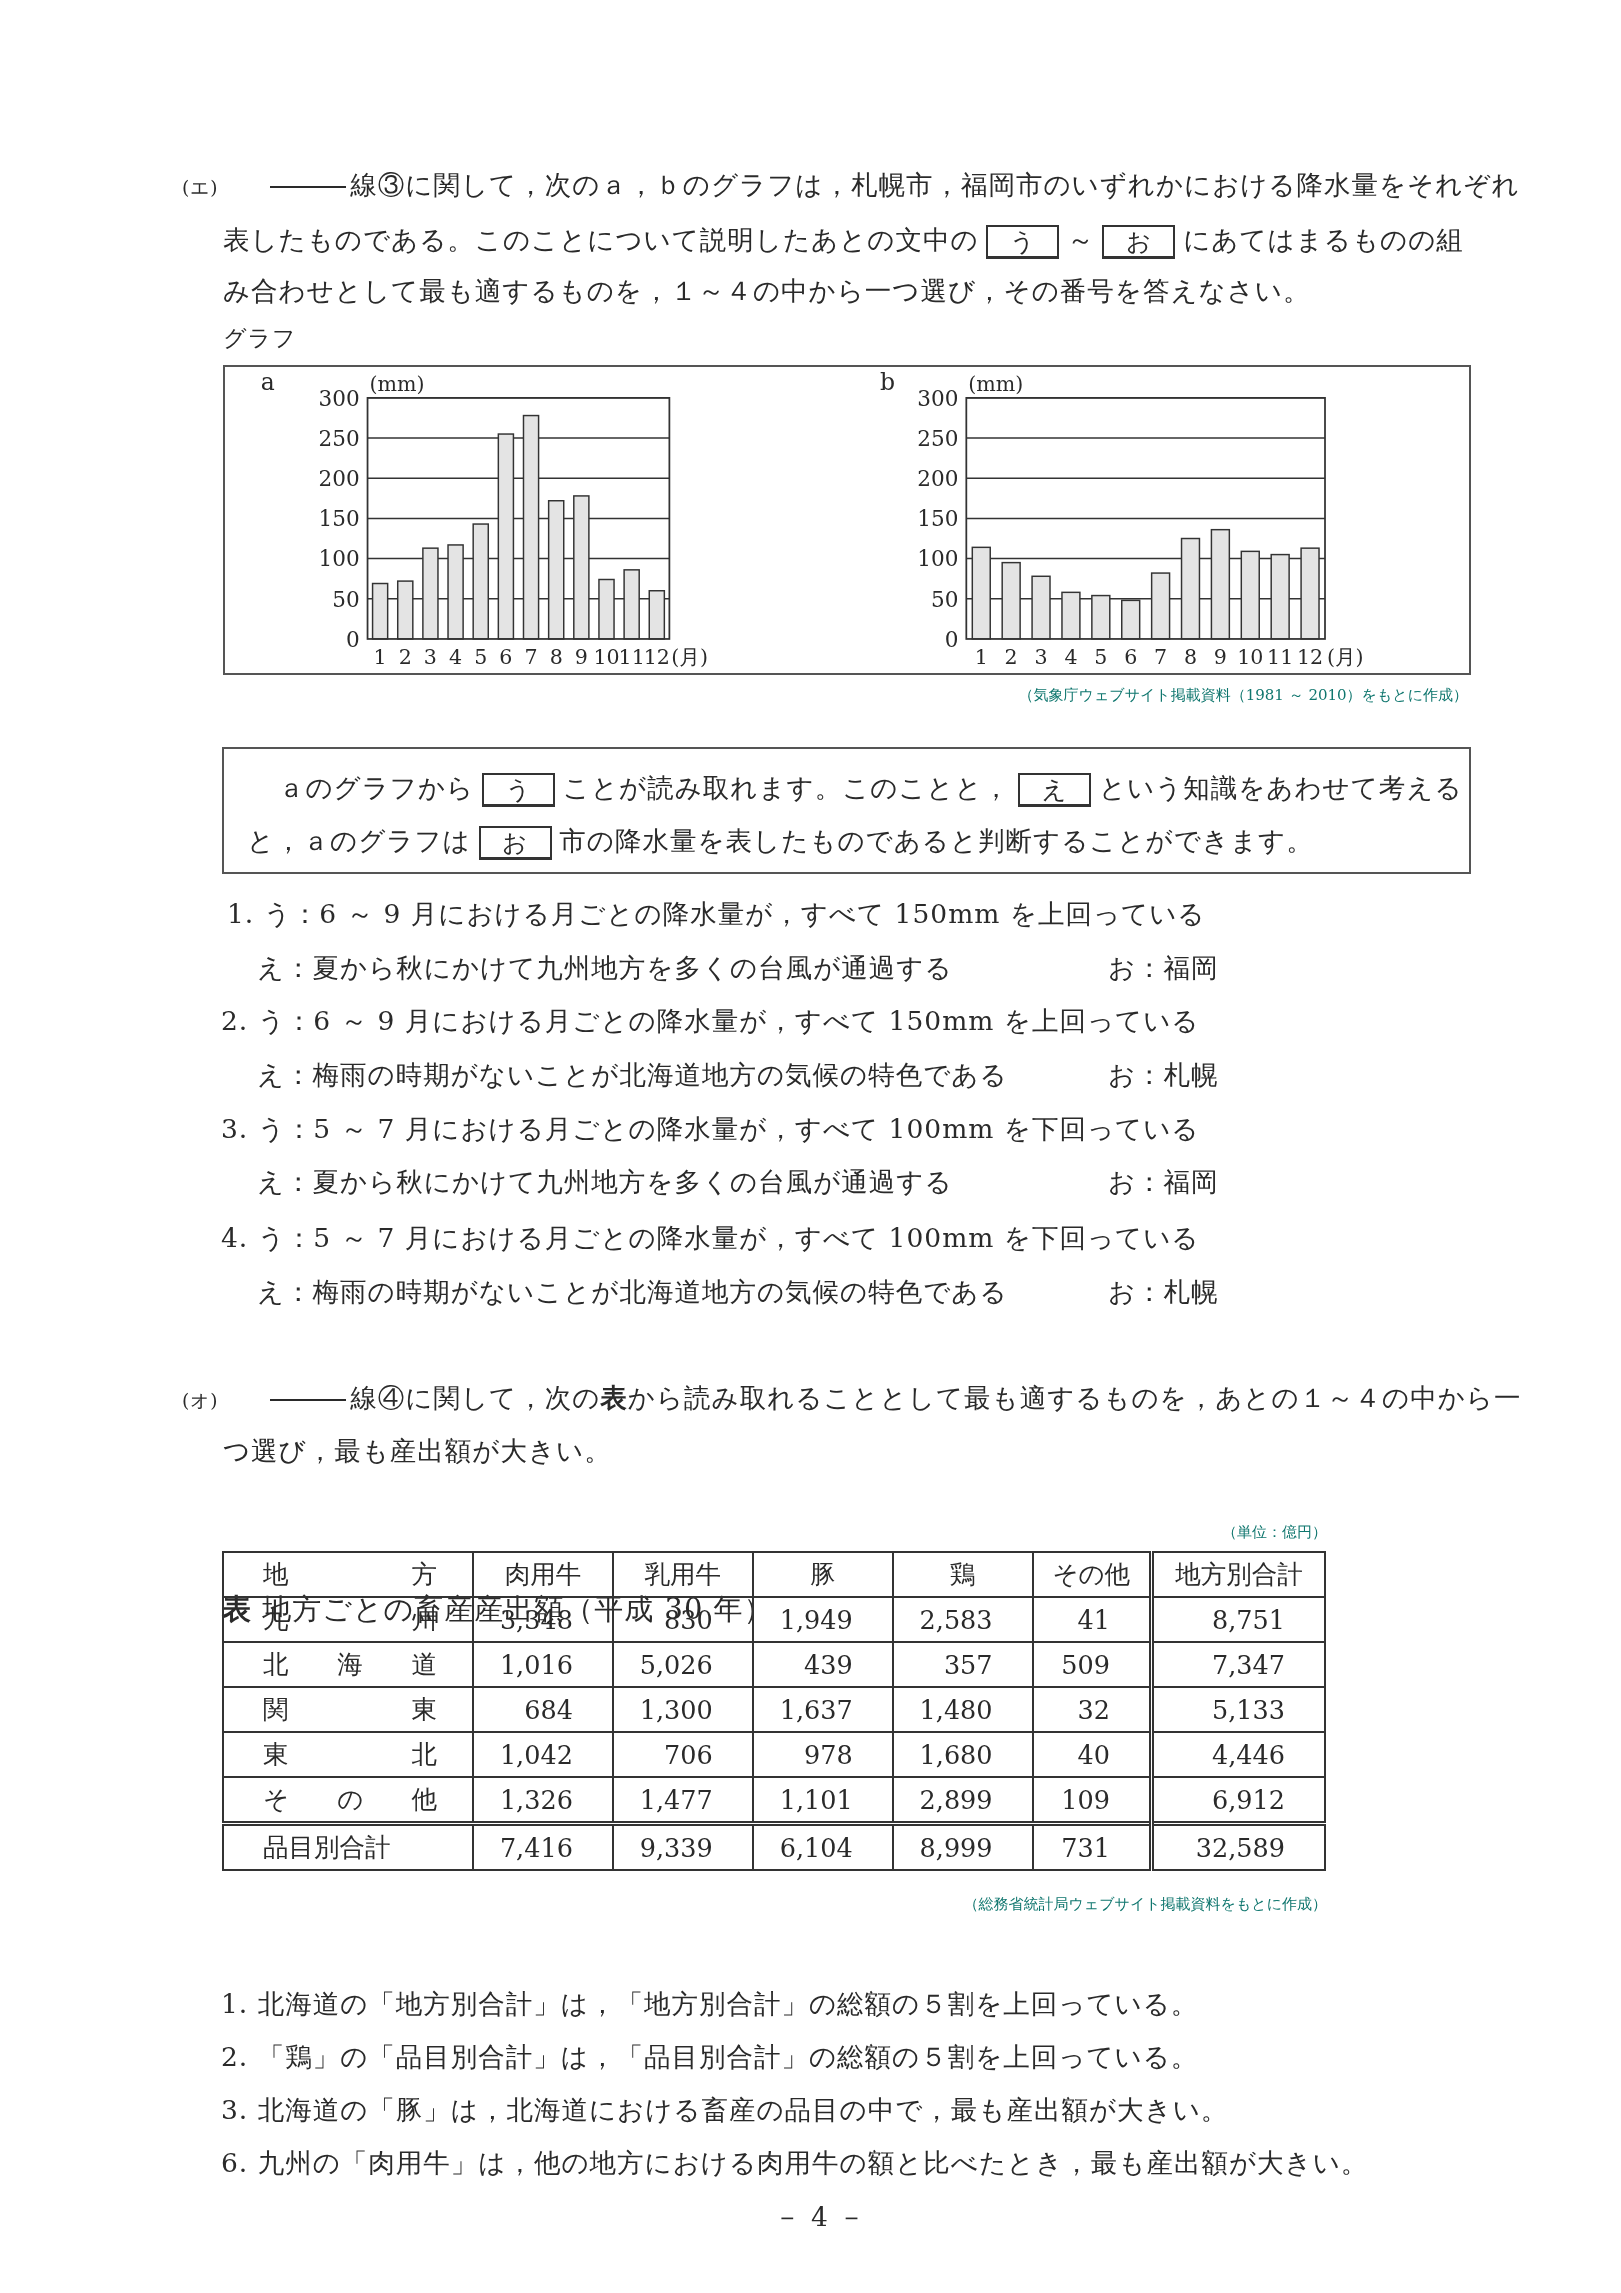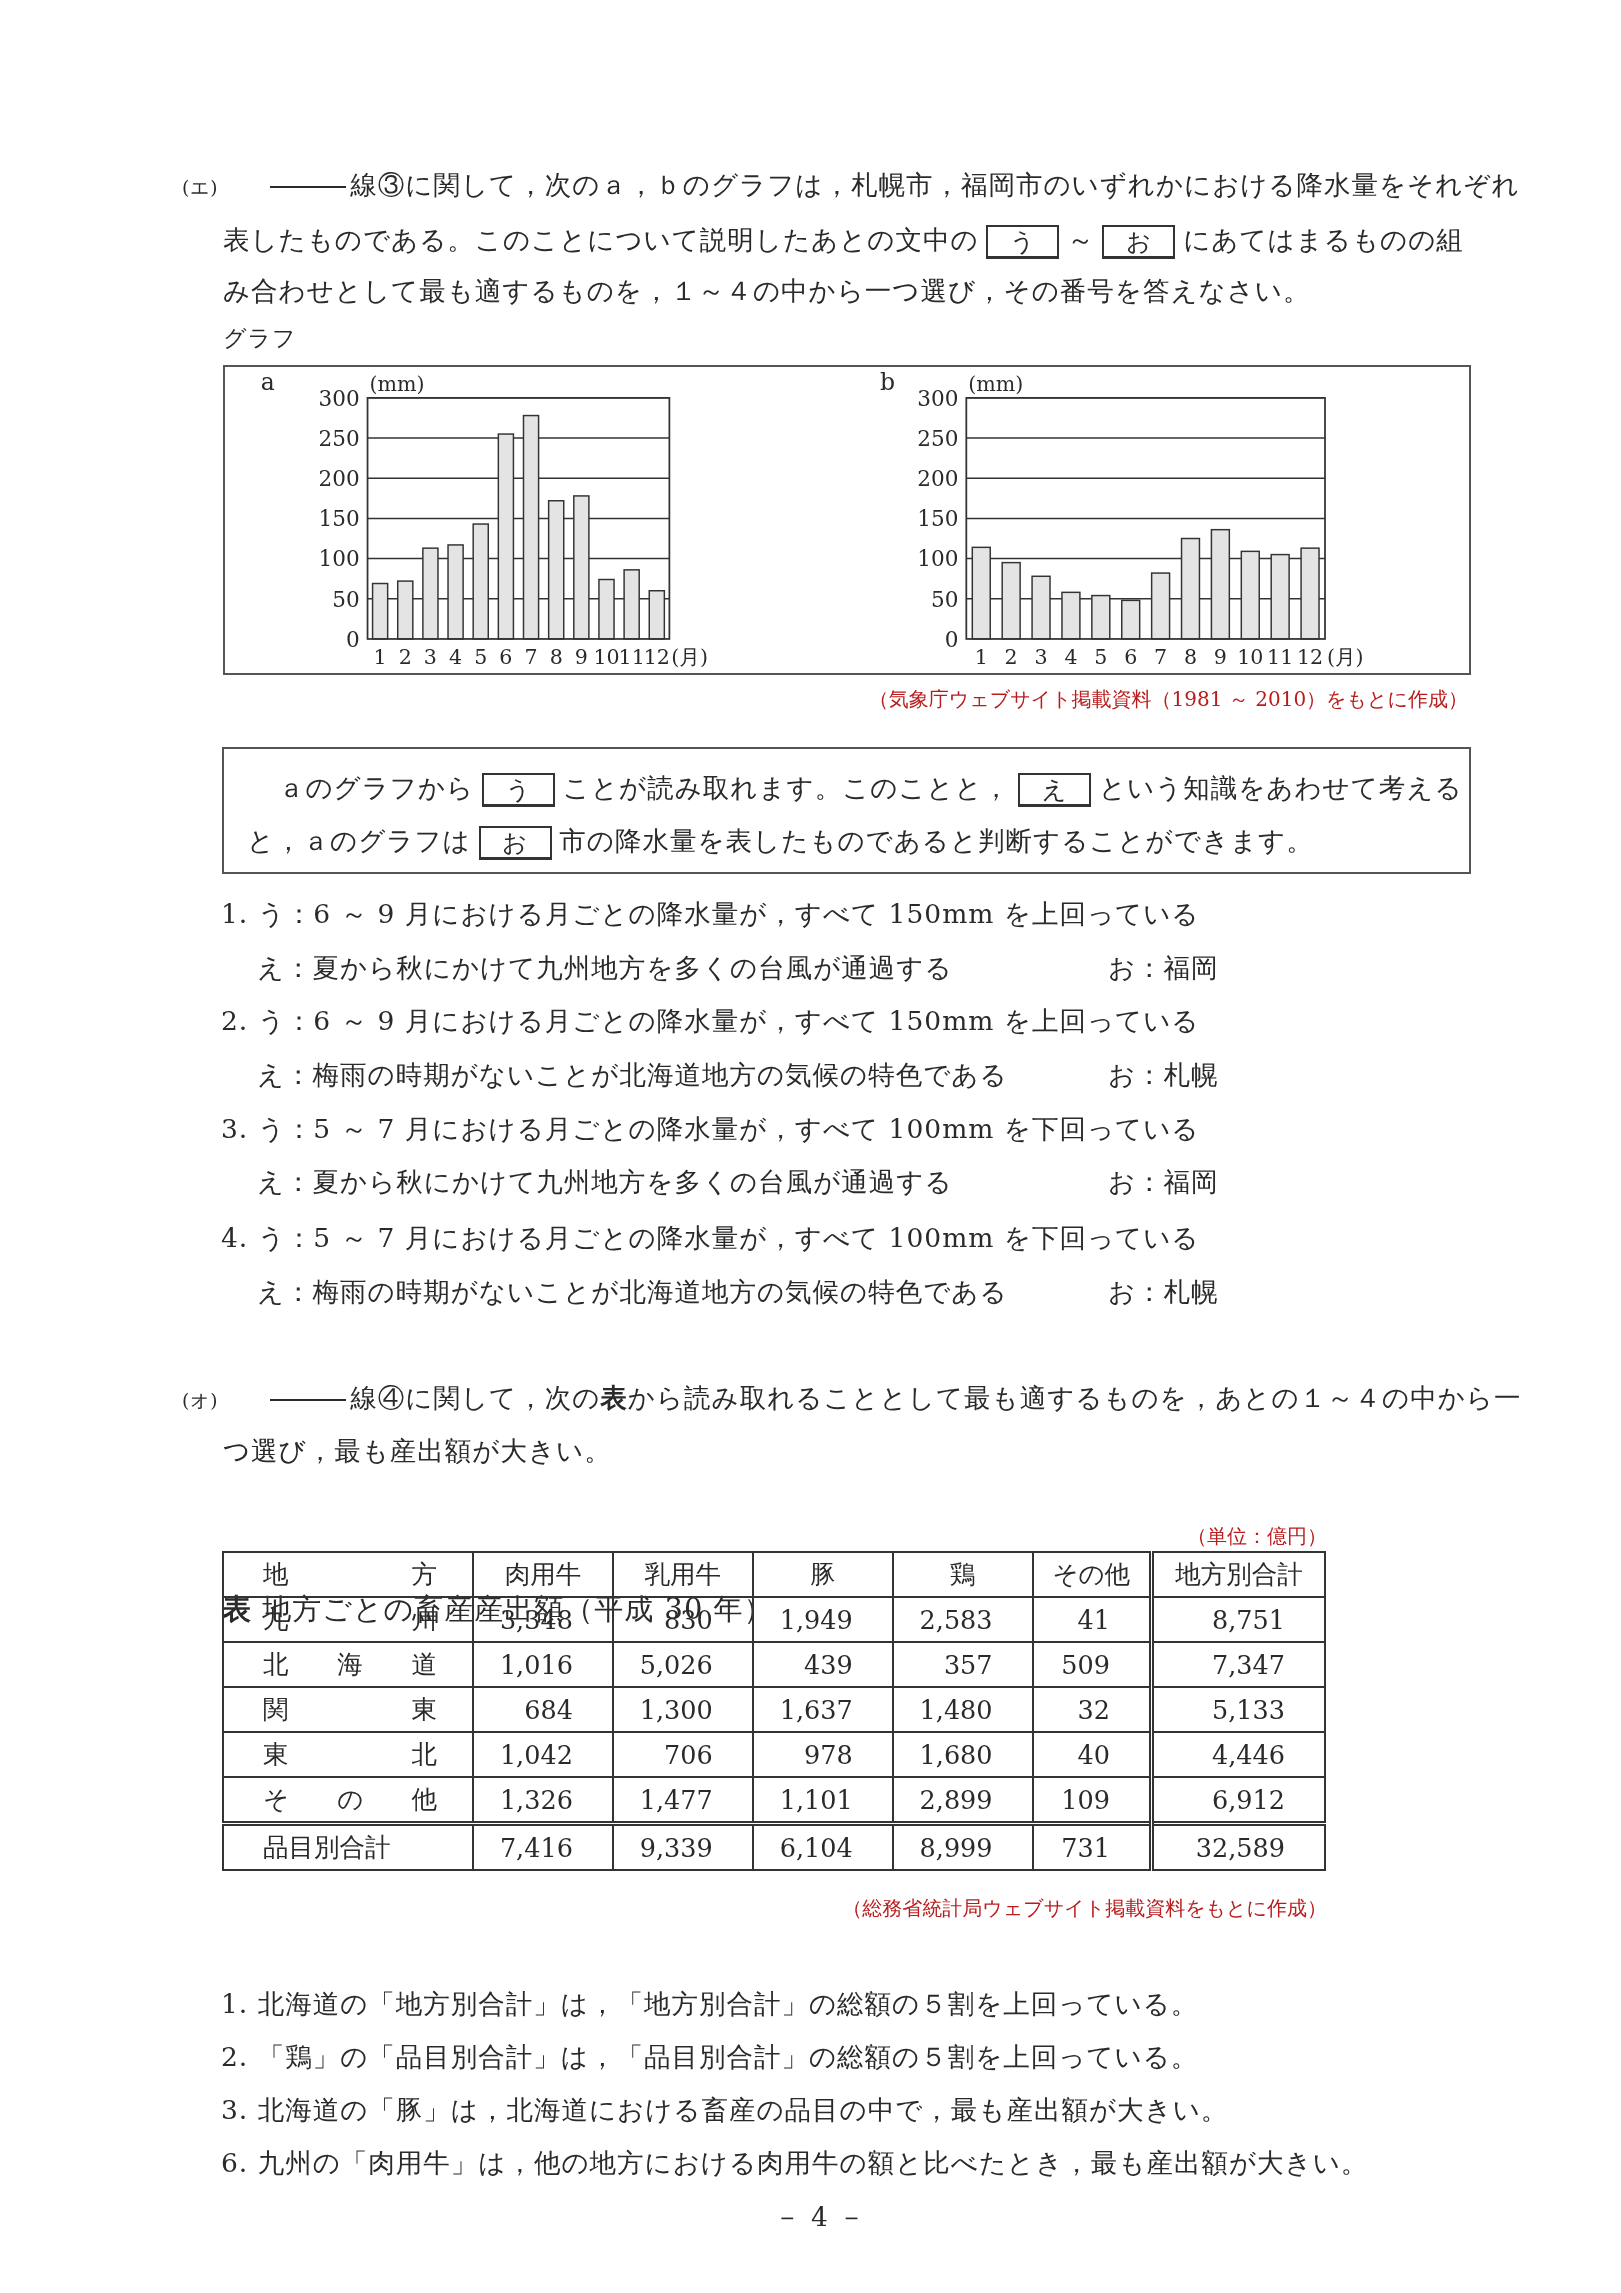--- a/index.html
+++ b/index.html
@@ -5,21 +5,21 @@
   html, body { margin: 0; padding: 0; background: #ffffff; }
   body { width: 1621px; height: 2294px; position: relative; overflow: hidden;
          font-family: "DejaVu Serif", "Liberation Serif", serif; color: #2a2a2a; }
   .abs { position: absolute; white-space: nowrap; }
   .txt { font-size: 26.5px; line-height: 35px; letter-spacing: 1px; }
   .gothic { font-family: "DejaVu Sans", "Liberation Sans", sans-serif; }
   .marker { font-size: 18.6px; }
   .dash { display: inline-block; width: 76px; height: 0; border-top: 2.9px solid #2a2a2a; vertical-align: middle; margin-right: 3.9px; }
   .blank { display: inline-block; min-width: 69px; height: 29px; line-height: 29px; border: 2px solid #333; border-bottom-width: 3.9px; text-align: center; margin: 0 7.8px; vertical-align: middle; font-size: 24.5px; }
   .frame { position: absolute; border: 2px solid #555; }
-  .note { font-size: 20px; color: #b91c1c; }
+  .note { font-size: 15px; color: #0f766e; }
   svg text { font-family: "DejaVu Serif", "Liberation Serif", serif; fill: #2a2a2a; }
   table.data { position: absolute; left: 222px; top: 1551px; width: 1104px; border-collapse: collapse; font-size: 25.5px; }
   table.data td, table.data th { border: 2px solid #333; height: 43px; padding: 0 13.7px; font-weight: normal; }
   table.data th { text-align: center; }
   table.data td.num { text-align: right; padding-right: 39px; margin-top: 16px; }
   table.data td.region { text-align: justify; text-align-last: justify; padding: 0 35px 0 39px; }
   table.data tr.total td { border-top: 5.9px double #333; }
   table.data td.total-col, table.data th.total-col { border-left: 5.9px double #333; }
   table.data td.total-label { text-align: left; padding-left: 39px; }
 </style>
@@ -127,21 +127,21 @@
 
 <div class="frame" style="left:222px; top:747px; width:1245px; height:123px;"></div>
 <div class="abs txt" style="left:278px; top:770px;">
   <span>ａのグラフから</span><span class="blank">う</span><span>ことが読み取れます。このことと，</span><span class="blank">え</span><span>という知識をあわせて考える</span>
 </div>
 <div class="abs txt" style="left:247px; top:823px;">
   <span>と，ａのグラフは</span><span class="blank">お</span><span>市の降水量を表したものであると判断することができます。</span>
 </div>
 
 <div>
-  <div class="abs txt" style="left:221px; top:896px;text-align:right;"><span>1.</span> <span>う：6 ～ 9 月における月ごとの降水量が，すべて 150mm を上回っている</span></div>
+  <div class="abs txt" style="left:227px; top:896px;text-align:right;"><span>1.</span> <span>う：6 ～ 9 月における月ごとの降水量が，すべて 150mm を上回っている</span></div>
   <div class="abs txt" style="left:257px; top:950px;">え：夏から秋にかけて九州地方を多くの台風が通過する</div>
   <div class="abs txt" style="left:1108px; top:950px;">お：福岡</div>
 
   <div class="abs txt" style="left:221px; top:1003px;"><span>2.</span> <span>う：6 ～ 9 月における月ごとの降水量が，すべて 150mm を上回っている</span></div>
   <div class="abs txt" style="left:257px; top:1057px;">え：梅雨の時期がないことが北海道地方の気候の特色である</div>
   <div class="abs txt" style="left:1108px; top:1057px;">お：札幌</div>
 
   <div class="abs txt" style="left:221px; top:1111px;"><span>3.</span> <span>う：5 ～ 7 月における月ごとの降水量が，すべて 100mm を下回っている</span></div>
   <div class="abs txt" style="left:257px; top:1164px;">え：夏から秋にかけて九州地方を多くの台風が通過する</div>
   <div class="abs txt" style="left:1108px; top:1164px;">お：福岡</div>

